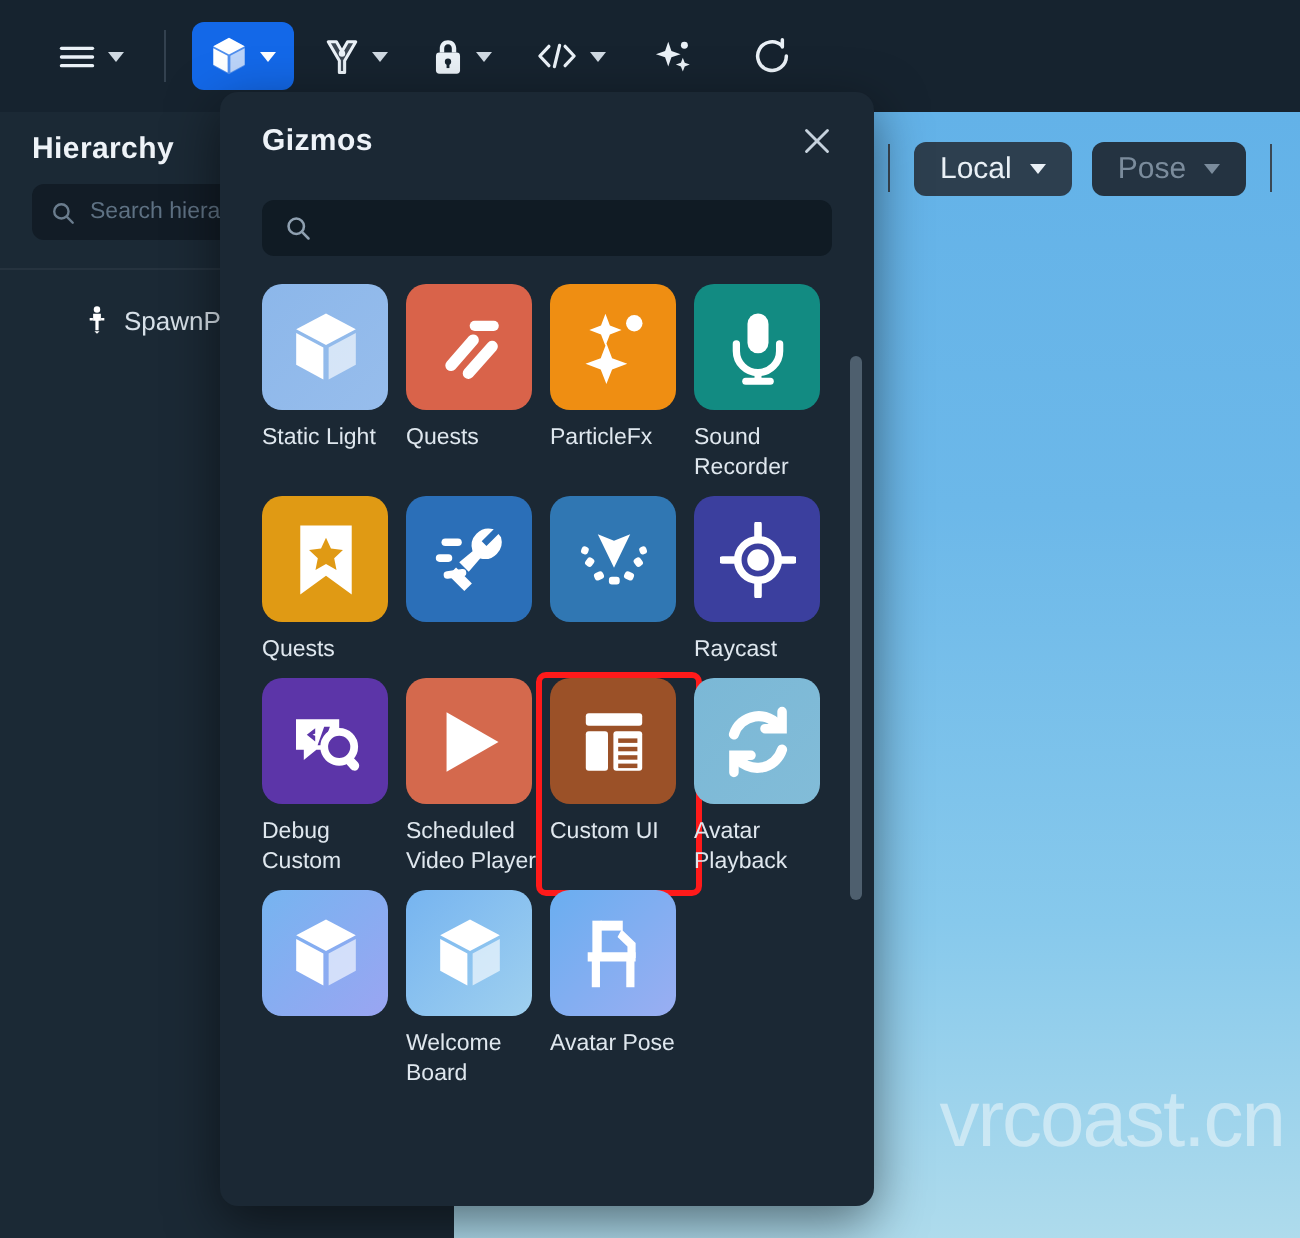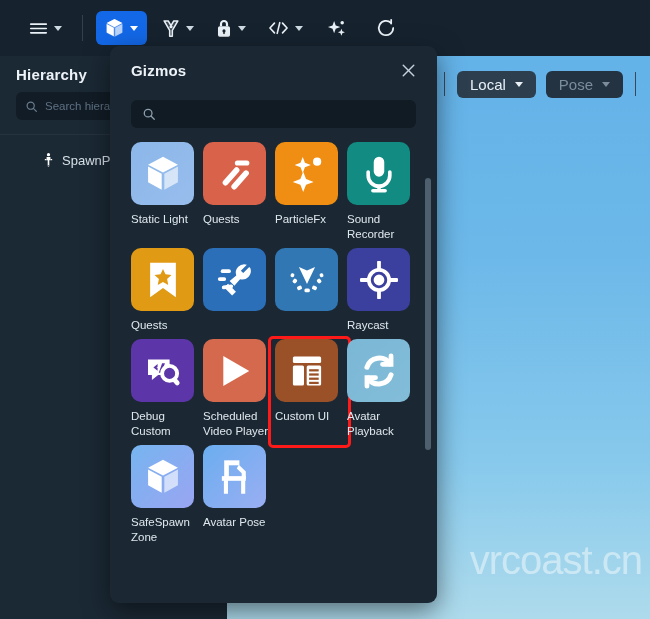--- a/index.html
+++ b/index.html
@@ -551,21 +551,30 @@
           <div class="cap">Avatar Playback</div>
         </div>
         <div class="cell">
           <div class="tile" style="background: linear-gradient(135deg, rgb(118, 180, 240) 0%, rgb(154, 165, 242) 100%);">
             <svg width="36" height="38" viewBox="0 0 24 26" fill="#ffffff">
       <path d="M12 1.2 22.2 6.6 12 12 1.8 6.6z"></path>
       <path d="M1.8 7.9 11.1 12.8v11L1.8 18.7z"></path>
       <path d="M22.2 7.9 12.9 12.8v11l9.3-5.1z" opacity="0.62"></path>
             </svg>
           </div>
-          <div class="cap">SafeSpawn Zone</div>
+        </div>
+        <div class="cell">
+          <div class="tile" style="background: linear-gradient(135deg, rgb(118, 180, 240) 0%, rgb(159, 208, 239) 100%);">
+            <svg width="36" height="38" viewBox="0 0 24 26" fill="#ffffff">
+      <path d="M12 1.2 22.2 6.6 12 12 1.8 6.6z"></path>
+      <path d="M1.8 7.9 11.1 12.8v11L1.8 18.7z"></path>
+      <path d="M22.2 7.9 12.9 12.8v11l9.3-5.1z" opacity="0.62"></path>
+            </svg>
+          </div>
+          <div class="cap">Welcome Board</div>
         </div>
         <div class="cell">
           <div class="tile" style="background: linear-gradient(135deg, rgb(106, 174, 240) 0%, rgb(154, 174, 242) 100%);">
             <svg width="36" height="38" viewBox="0 0 24 26" fill="#ffffff">
       <path d="M4.6 1.6h3.2v12H4.6z"></path>
       <path d="M7.4 1.6h7.6v3.4H7.4z"></path>
       <path d="M3 12.4h16.4v3.2H3z"></path>
       <path d="M4.4 15.2h2.8v9.2H4.4zM16.2 15.2H19v9.2h-2.8z"></path>
       <path d="M14.6 4.6 19.4 9.2v5.2h-2.8V10.4l-3.4-3.2z"></path>
             </svg>

